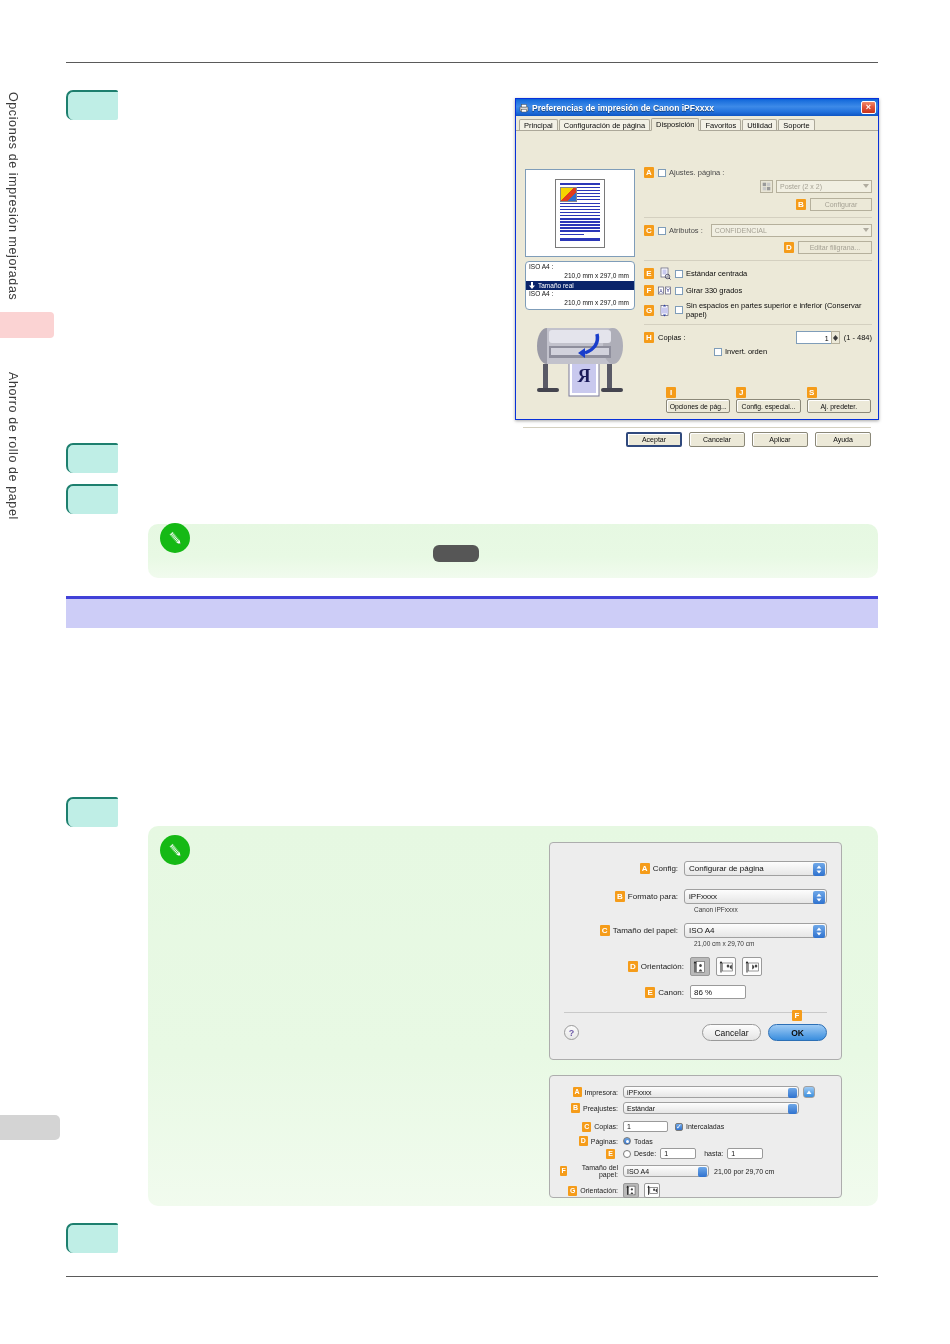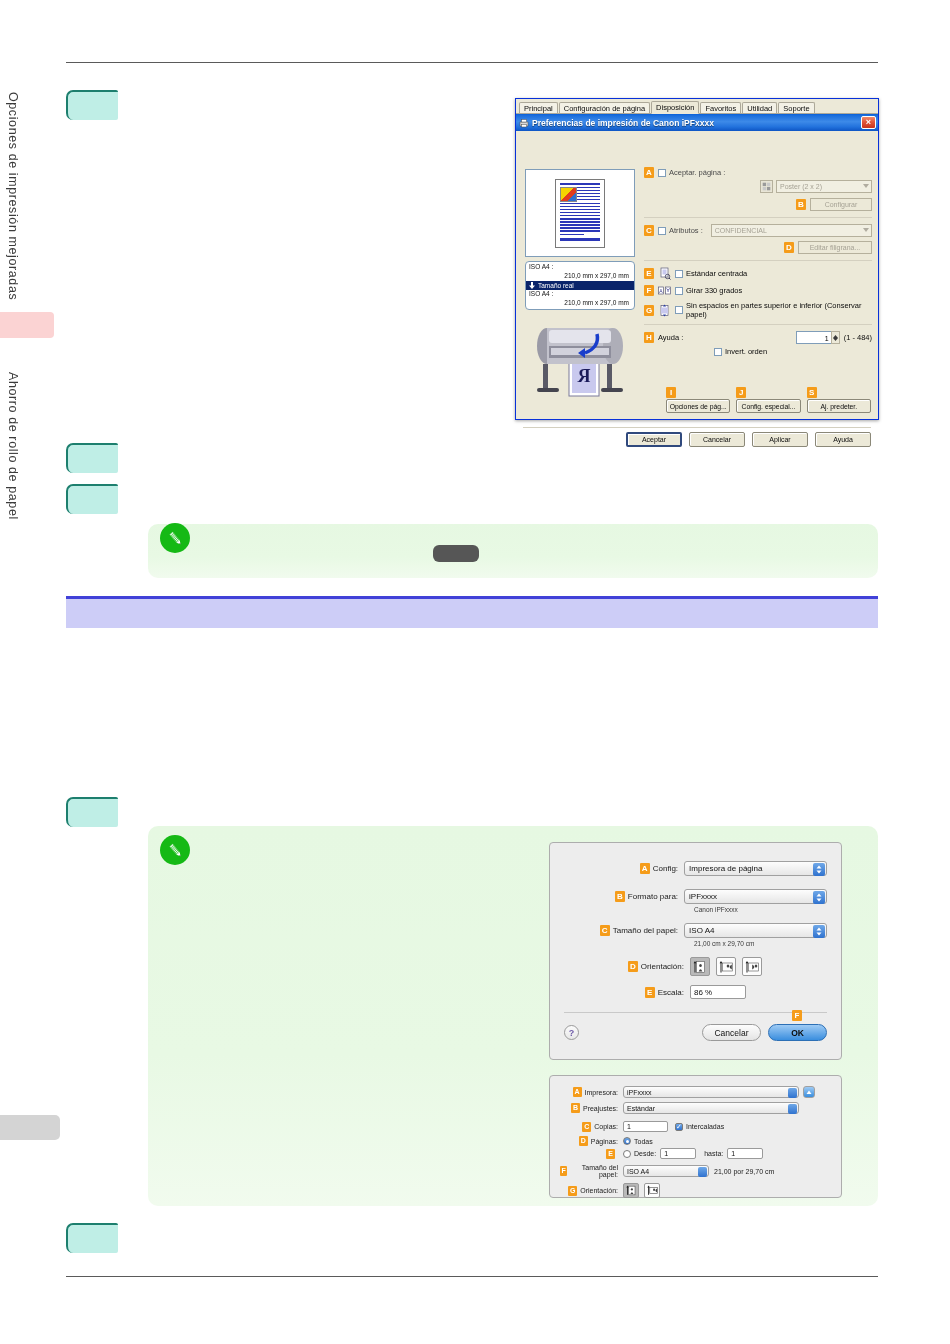--- a/index.html
+++ b/index.html
@@ -375,37 +375,37 @@
       <line x1="9.6" y1="3.4" x2="9.6" y2="13" stroke="#15b915" stroke-width=".7"></line>
       <line x1="11" y1="3.4" x2="11" y2="13" stroke="#15b915" stroke-width=".7"></line>
       <polygon points="7.5,13.5 11.7,13.5 9.6,17.2" fill="#ffffff"></polygon>
       <polygon points="8.9,15.9 10.3,15.9 9.6,17.2" fill="#3a3a3a"></polygon>
     </g>
   </svg>
 </div>
 
 <div id="win-dialog">
 
-  <div id="win-tabs">
-    <div class="win-tab">Principal</div>
-    <div class="win-tab">Configuración de página</div>
-    <div class="win-tab active">Disposición</div>
-    <div class="win-tab">Favoritos</div>
-    <div class="win-tab">Utilidad</div>
-    <div class="win-tab">Soporte</div>
-  </div>
-
   <div id="win-titlebar">
     <svg id="win-title-icon" viewBox="0 0 10 10">
       <rect x="1" y="4" width="8" height="4" fill="#d8d8d8" stroke="#4a4a4a" stroke-width=".5"></rect>
       <rect x="2.5" y="1.5" width="5" height="2.5" fill="#fff" stroke="#4a4a4a" stroke-width=".5"></rect>
       <rect x="2.5" y="6.5" width="5" height="2.5" fill="#fff" stroke="#4a4a4a" stroke-width=".5"></rect>
     </svg>
     <span id="win-title-text">Preferencias de impresión de Canon iPFxxxx</span>
     <div id="win-close">×</div>
+  </div>
+
+  <div id="win-tabs">
+    <div class="win-tab">Principal</div>
+    <div class="win-tab">Configuración de página</div>
+    <div class="win-tab active">Disposición</div>
+    <div class="win-tab">Favoritos</div>
+    <div class="win-tab">Utilidad</div>
+    <div class="win-tab">Soporte</div>
   </div>
 
   <div id="win-body">
 
     <div id="preview-col">
       <div id="preview-frame">
         <div id="preview-doc">
           <div class="pline" style="height:2.5px"></div>
           <div id="preview-img"></div>
           <div class="pline"></div>
@@ -469,21 +469,21 @@
           <polygon points="60,32 60,42 53,37" fill="#1a3ecb"></polygon>
         </svg>
       </div>
     </div>
 
     <div id="settings-col">
 
       <div class="set-row">
         <span class="letter">A</span>
         <span class="cb"></span>
-        <span>Aceptar. página :</span>
+        <span>Ajustes. página :</span>
         <span style="flex:1"></span>
       </div>
       <div style="display:flex;align-items:center;margin:-2px 0 5px 116px;">
         <svg width="13" height="13" viewBox="0 0 13 13" style="border:1px solid #b5b09c;background:#e8e5d6">
           <rect x="2" y="2" width="4" height="4" fill="#9a9a9a"></rect>
             <rect x="7" y="2" width="4" height="4" fill="#c9c9c9"></rect>
           <rect x="2" y="7" width="4" height="4" fill="#c9c9c9"></rect>
             <rect x="7" y="7" width="4" height="4" fill="#9a9a9a"></rect>
         </svg>
         <div class="combo" style="flex:1;margin-left:3px;">
@@ -549,21 +549,21 @@
           <polygon points="6.5,12.5 5,10.5 8,10.5" fill="#2b3fa8"></polygon>
         </svg>
         <span class="cb"></span>
         <span>Sin espacios en partes superior e inferior (Conservar papel)</span>
       </div>
 
       <div class="divider"></div>
 
       <div class="set-row enabled" style="margin-bottom:3px;">
         <span class="letter">H</span>
-        <span>Ayuda :</span>
+        <span>Copias :</span>
         <span style="flex:1"></span>
         <span class="spin">1</span>
         <span class="spin-btns">
           <svg width="5" height="3" viewBox="0 0 5 3">
               <polygon points="2.5,0 5,3 0,3" fill="#3a3a3a"></polygon>
             </svg>
           <svg width="5" height="3" viewBox="0 0 5 3">
               <polygon points="0,0 5,0 2.5,3" fill="#3a3a3a"></polygon>
             </svg>
         </span>
@@ -602,21 +602,21 @@
 
 <div id="mac-pagesetup">
   <div style="padding:18px 14px 0 14px;">
 
     <div class="mac-row" style="margin-bottom:13px;">
       <div style="width:120px;display:flex;align-items:center;justify-content:flex-end;">
         <span class="mac-letter">A</span>
         <span class="mac-label">Config:</span>
       </div>
       <div class="mac-pop" style="width:150px;margin-left:6px;">
-        <span>Impresora de página</span>
+        <span>Configurar de página</span>
         <span class="mac-pop-arrows">
           <svg width="6" height="9" viewBox="0 0 6 9">
               <polygon points="3,0.5 5.5,3.5 0.5,3.5" fill="#fff"></polygon>
               <polygon points="0.5,5.5 5.5,5.5 3,8.5" fill="#fff"></polygon>
             </svg>
         </span>
       </div>
     </div>
 
     <div class="mac-row" style="margin-bottom:2px;">
@@ -685,21 +685,21 @@
             <ellipse cx="11" cy="6" rx="1.5" ry="1.3" fill="#444" transform="rotate(90 11 6)"></ellipse>
             <path d="M7.2 4.5 Q11.5 7 7.2 9.5 Z" fill="#444"></path>
           </svg>
         </div>
       </div>
     </div>
 
     <div class="mac-row" style="margin-bottom:13px;">
       <div style="width:120px;display:flex;align-items:center;justify-content:flex-end;">
         <span class="mac-letter">E</span>
-        <span class="mac-label">Escala:</span>
+        <span class="mac-label">Canon:</span>
       </div>
       <div class="mac-field" style="width:56px;margin-left:6px;">86 %</div>
     </div>
 
     <div id="mac-hr"></div>
 
     <div style="display:flex;align-items:center;margin-top:11px;position:relative;">
       <div id="mac-help">?</div>
       <span style="flex:1"></span>
       <div class="mac-btn" style="width:59px;margin-right:7px;">Cancelar</div>

